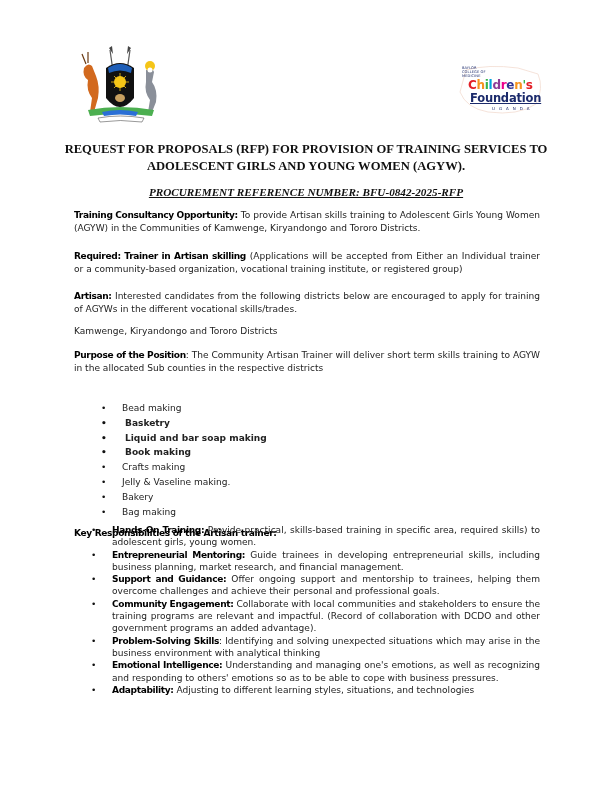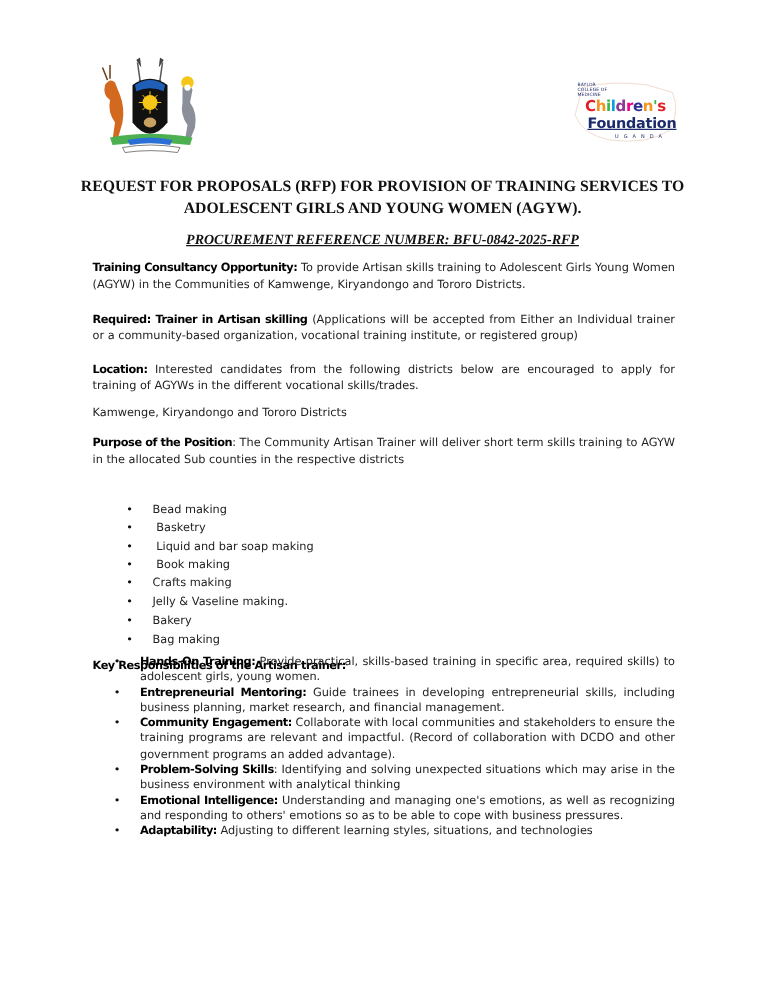--- a/index.html
+++ b/index.html
@@ -26,21 +26,21 @@
   .title { position: absolute; left: 60px; top: 141px; width: 492px; text-align: center; font-family: "Liberation Serif", serif; font-weight: bold; font-size: 12.6px; line-height: 17px; color: #111; }
   .refno { position: absolute; left: 60px; top: 186px; width: 492px; text-align: center; font-family: "Liberation Serif", serif; font-weight: bold; font-size: 11.2px; font-style: italic; }
   .refno span { text-decoration: underline; }
 
   .para { position: absolute; left: 74px; width: 466px; font-family: "DejaVu Sans", sans-serif; font-size: 9.05px; line-height: 13px; text-align: justify; color: #222; }
   .para b { font-weight: bold; color: #000; letter-spacing: -0.35px; }
 
   .skills { position: absolute; left: 84px; top: 401px; width: 300px; font-family: "DejaVu Sans", sans-serif; font-size: 9.05px; color: #222; margin: 0; padding: 0; list-style: none; }
   .skills li { position: relative; height: 14.8px; line-height: 14.8px; padding-left: 38px; }
   .skills li::before { content: "\2022"; position: absolute; left: 17px; top: 0; font-size: 9px; color: #111; }
-  .skills li.indent { padding-left: 41px; }
+  .skills li.indent { padding-left: 41px; font-weight: bold; }
 
   .kr-head { position: absolute; left: 74px; top: 528px; font-family: "DejaVu Sans", sans-serif; font-weight: bold; font-size: 9.05px; letter-spacing: -0.35px; color: #000; }
   .resp { position: absolute; left: 74px; top: 524px; width: 466px; font-family: "DejaVu Sans", sans-serif; font-size: 9.05px; line-height: 12.3px; color: #222; margin: 0; padding: 0; list-style: none; }
   .resp li { position: relative; padding-left: 38px; text-align: justify; }
   .resp li::before { content: "\2022"; position: absolute; left: 17px; top: 0; color: #111; }
   .resp li b { font-weight: bold; color: #000; letter-spacing: -0.35px; }
 </style>
 </head>
 <body>
 
@@ -101,21 +101,21 @@
 
   <div class="para" style="top:209px">
     <b>Training Consultancy Opportunity:</b><span> To provide Artisan skills training to Adolescent Girls Young Women (AGYW) in the Communities of Kamwenge, Kiryandongo and Tororo Districts.</span>
   </div>
 
   <div class="para" style="top:250px">
     <b>Required: Trainer in Artisan skilling</b><span> (Applications will be accepted from Either an Individual trainer or a community-based organization, vocational training institute, or registered group)</span>
   </div>
 
   <div class="para" style="top:290px">
-    <b>Location:</b><span> Interested candidates from the following districts below are encouraged to apply for training of AGYWs in the different vocational skills/trades.</span>
+    <b>Artisan:</b><span> Interested candidates from the following districts below are encouraged to apply for training of AGYWs in the different vocational skills/trades.</span>
   </div>
 
   <div class="para" style="top:325px">Kamwenge, Kiryandongo and Tororo Districts</div>
 
   <div class="para" style="top:349px">
     <b>Purpose of the Position</b><span>: The Community Artisan Trainer will deliver short term skills training to AGYW in the allocated Sub counties in the respective districts</span>
   </div>
 
 
   <ul class="skills">
@@ -127,19 +127,20 @@
     <li>Jelly &amp; Vaseline making.</li>
     <li>Bakery</li>
     <li>Bag making</li>
   </ul>
 
   <div class="kr-head">Key Responsibilities of the Artisan trainer:</div>
 
   <ul class="resp">
     <li><b>Hands-On Training:</b><span> Provide practical, skills-based training in specific area, required skills) to adolescent girls, young women.</span></li>
     <li><b>Entrepreneurial Mentoring:</b><span> Guide trainees in developing entrepreneurial skills, including business planning, market research, and financial management.</span></li>
+    <li><b>Support and Guidance:</b><span> Offer ongoing support and mentorship to trainees, helping them overcome challenges and achieve their personal and professional goals.</span></li>
     <li><b>Community Engagement:</b><span> Collaborate with local communities and stakeholders to ensure the training programs are relevant and impactful. (Record of collaboration with DCDO and other government programs an added advantage).</span></li>
     <li><b>Problem-Solving Skills</b><span>: Identifying and solving unexpected situations which may arise in the business environment with analytical thinking</span></li>
     <li><b>Emotional Intelligence:</b><span> Understanding and managing one's emotions, as well as recognizing and responding to others' emotions so as to be able to cope with business pressures.</span></li>
     <li><b>Adaptability:</b><span> Adjusting to different learning styles, situations, and technologies</span></li>
   </ul>
 
 </div>
 
 </body></html>

